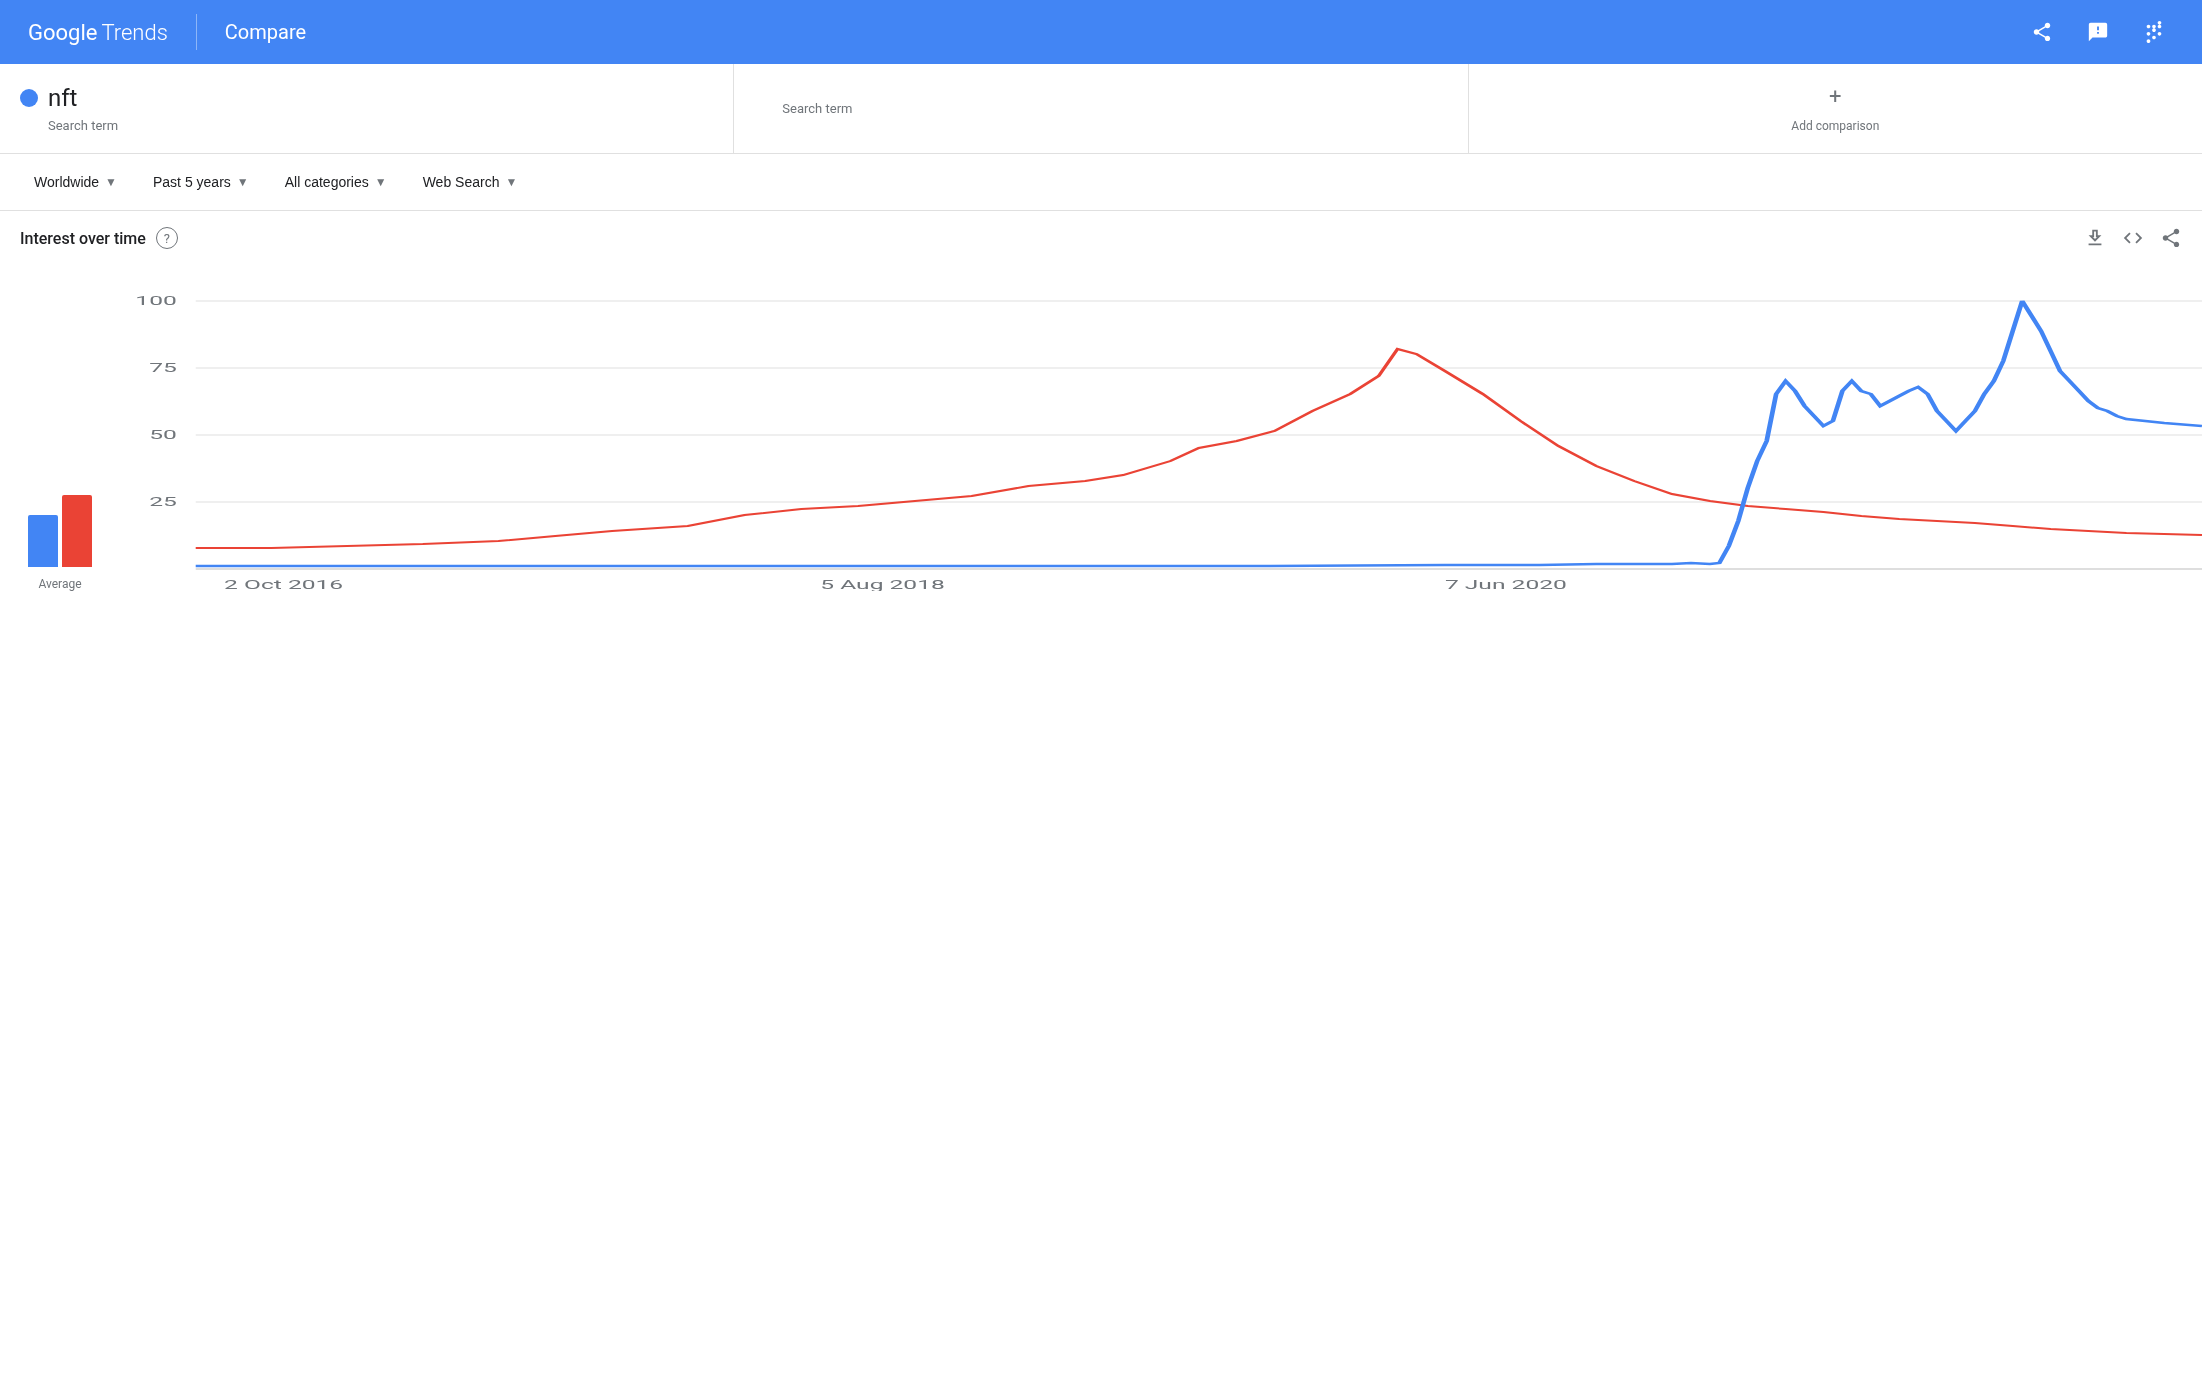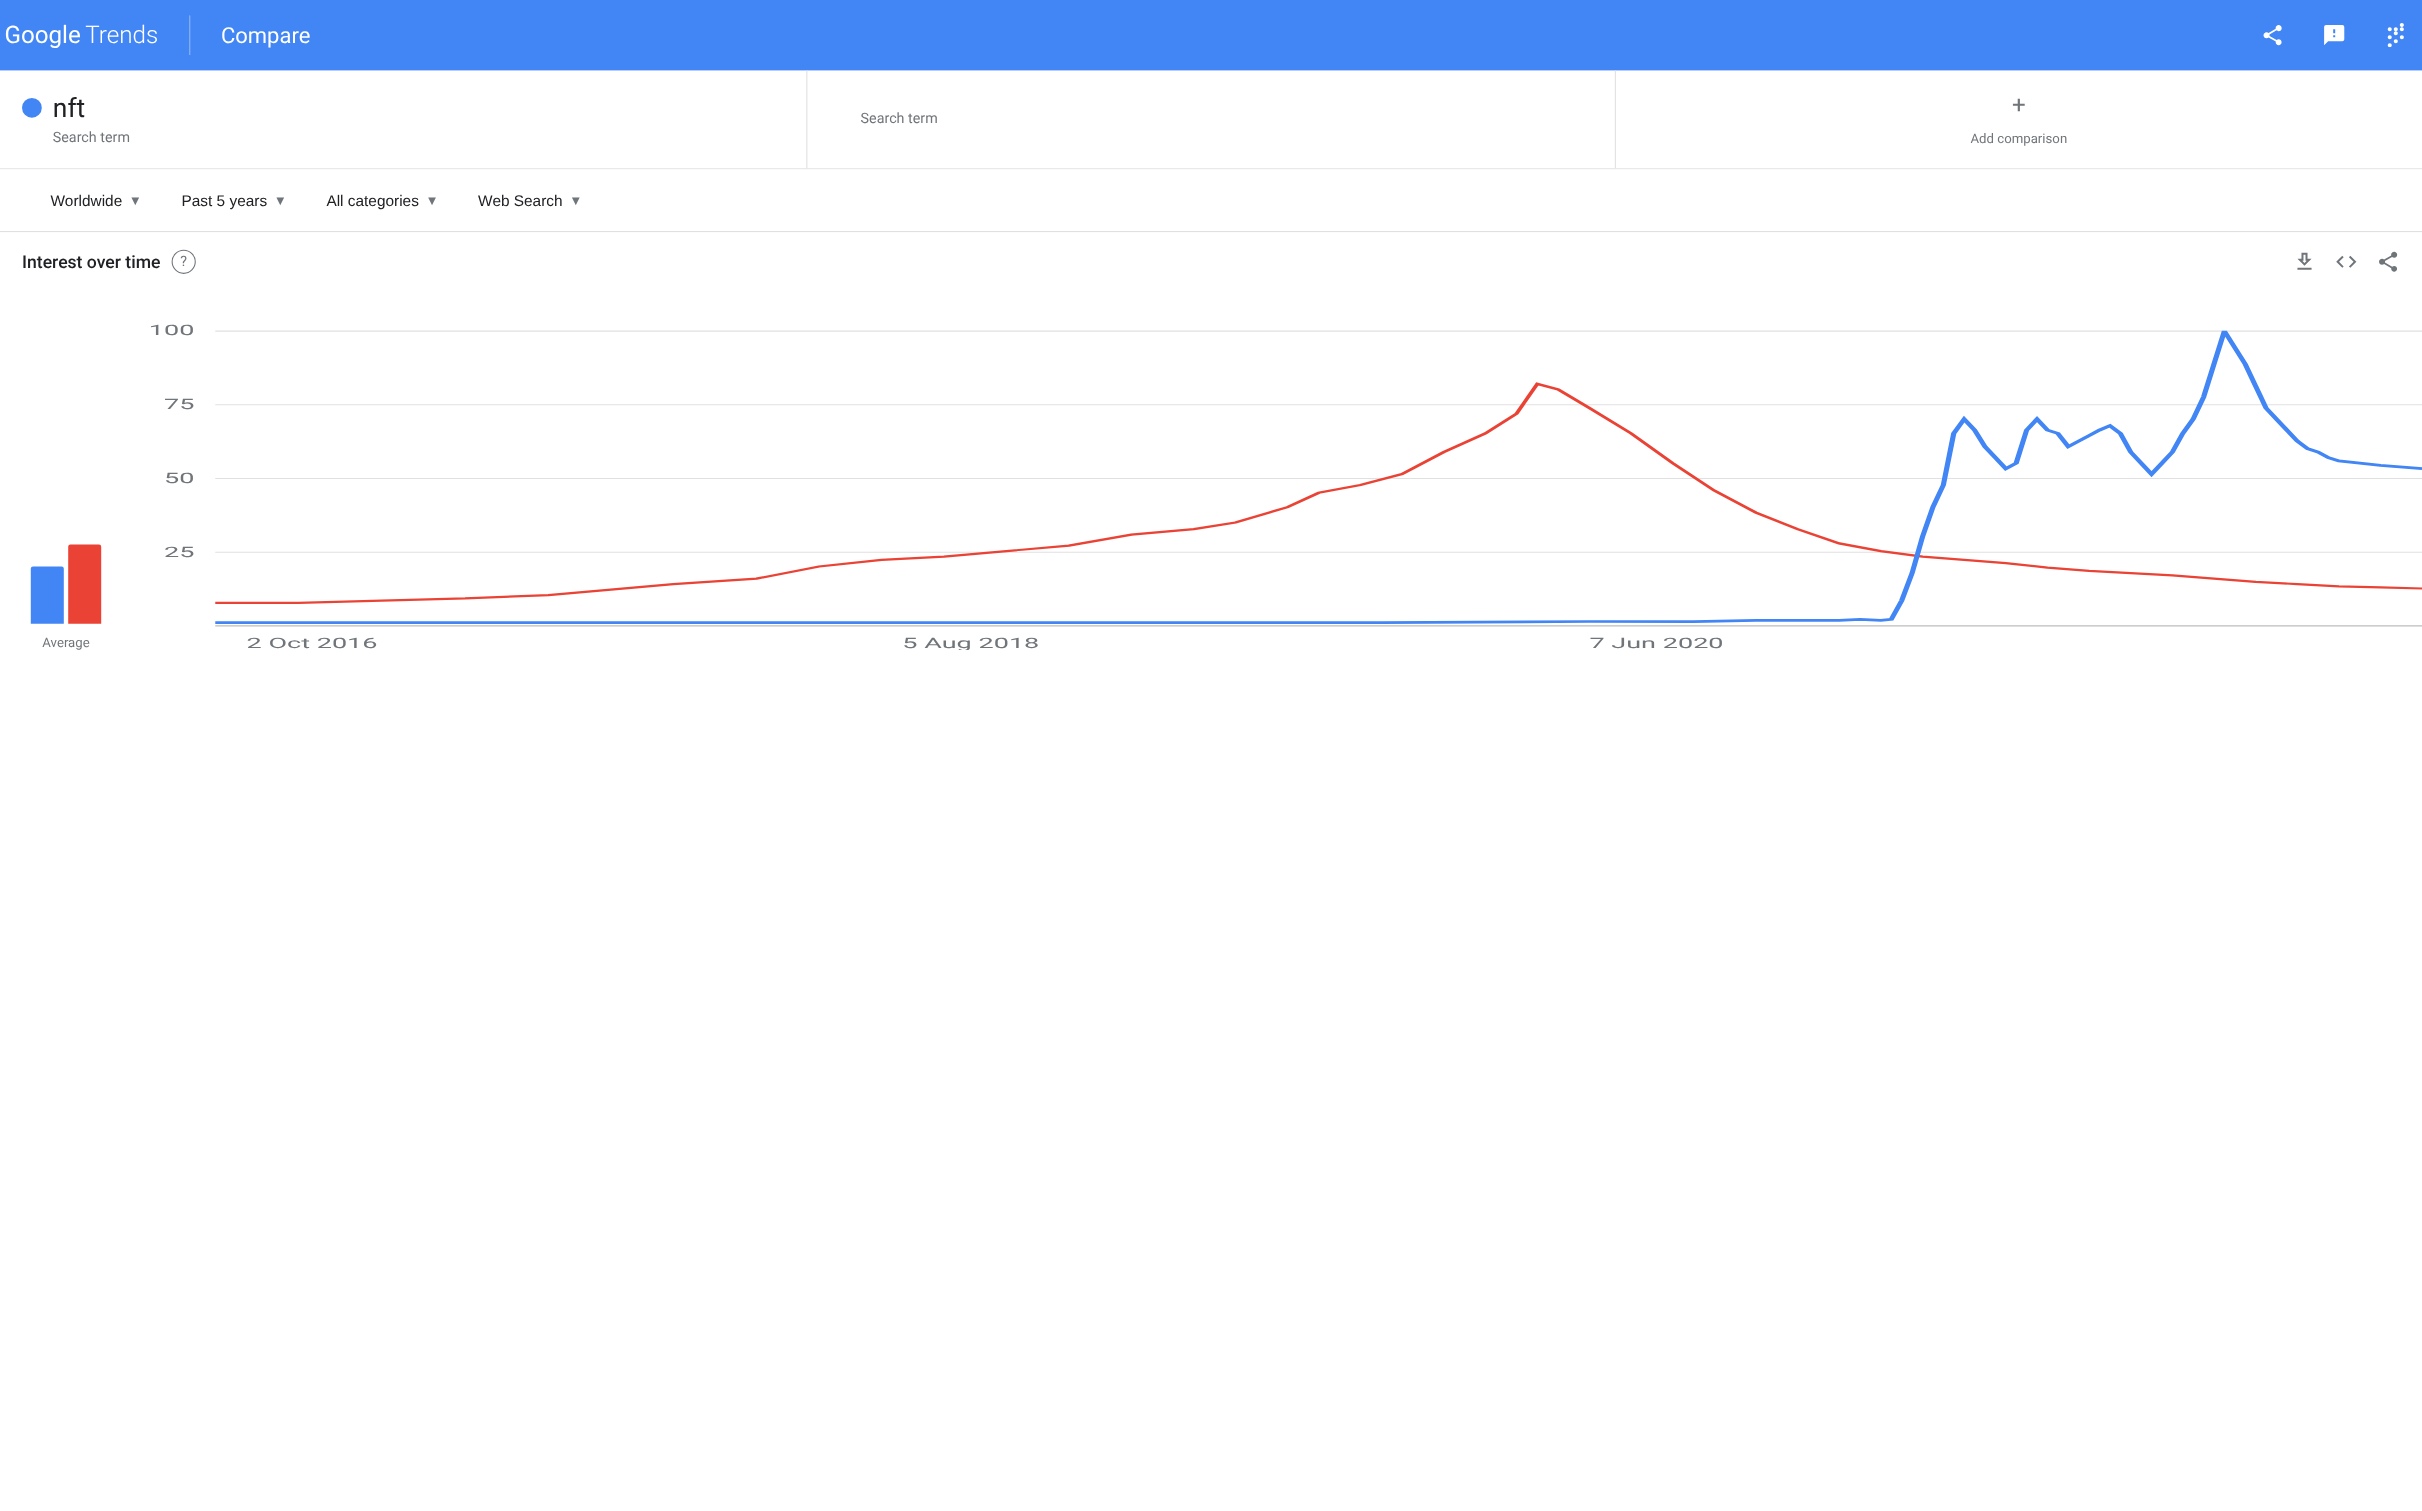--- a/index.html
+++ b/index.html
@@ -4,21 +4,21 @@
   <style>
     * { margin: 0; padding: 0; box-sizing: border-box; }
     body { font-family: 'Roboto', Arial, sans-serif; background: #fff; color: #202124; font-size: 14px; }
 
     
     .header {
       background: #4285f4;
       height: 64px;
       display: flex;
       align-items: center;
-      padding: 0 4px;
+      padding: 0 28px;
       gap: 20px;
     }
     .header-logo {
       display: flex;
       align-items: center;
       gap: 4px;
       color: #fff;
       font-size: 22px;
       font-weight: 400;
     }
@@ -109,21 +109,21 @@
     }
     .add-comparison-label {
       font-size: 12px;
       color: #70757a;
     }
 
     
     .filter-row {
       display: flex;
       align-items: center;
-      padding: 12px 32px;
+      padding: 12px 20px;
       gap: 8px;
       border-bottom: 1px solid #e0e0e0;
       background: #fff;
     }
     .filter-btn {
       display: flex;
       align-items: center;
       gap: 6px;
       padding: 8px 14px;
       border: none;

